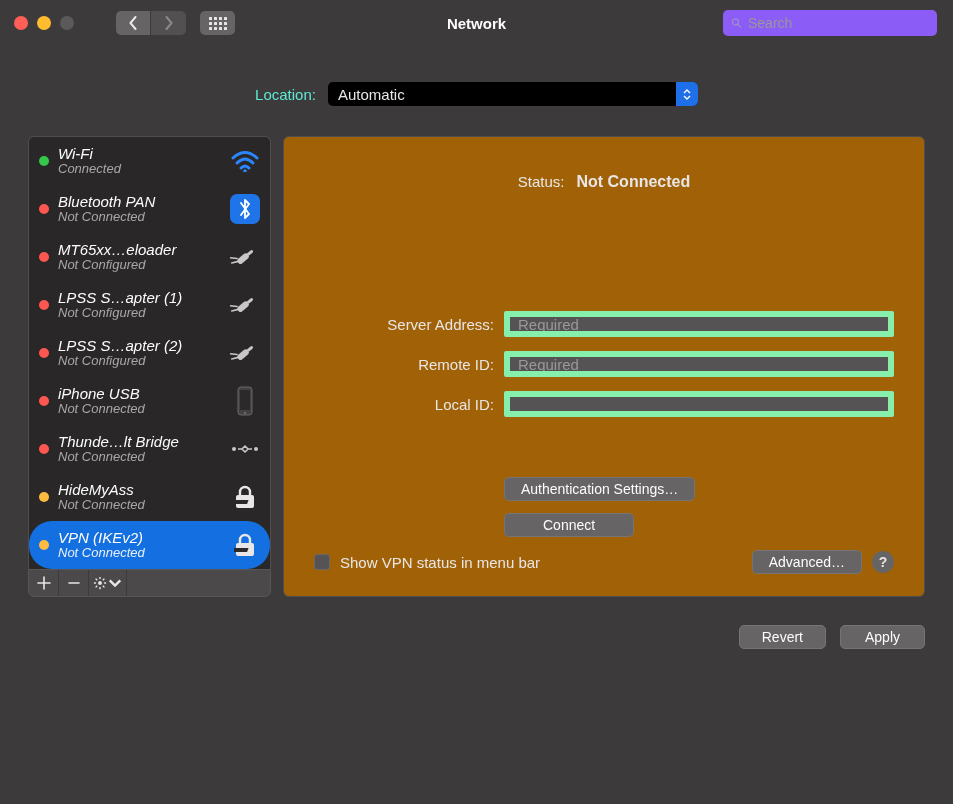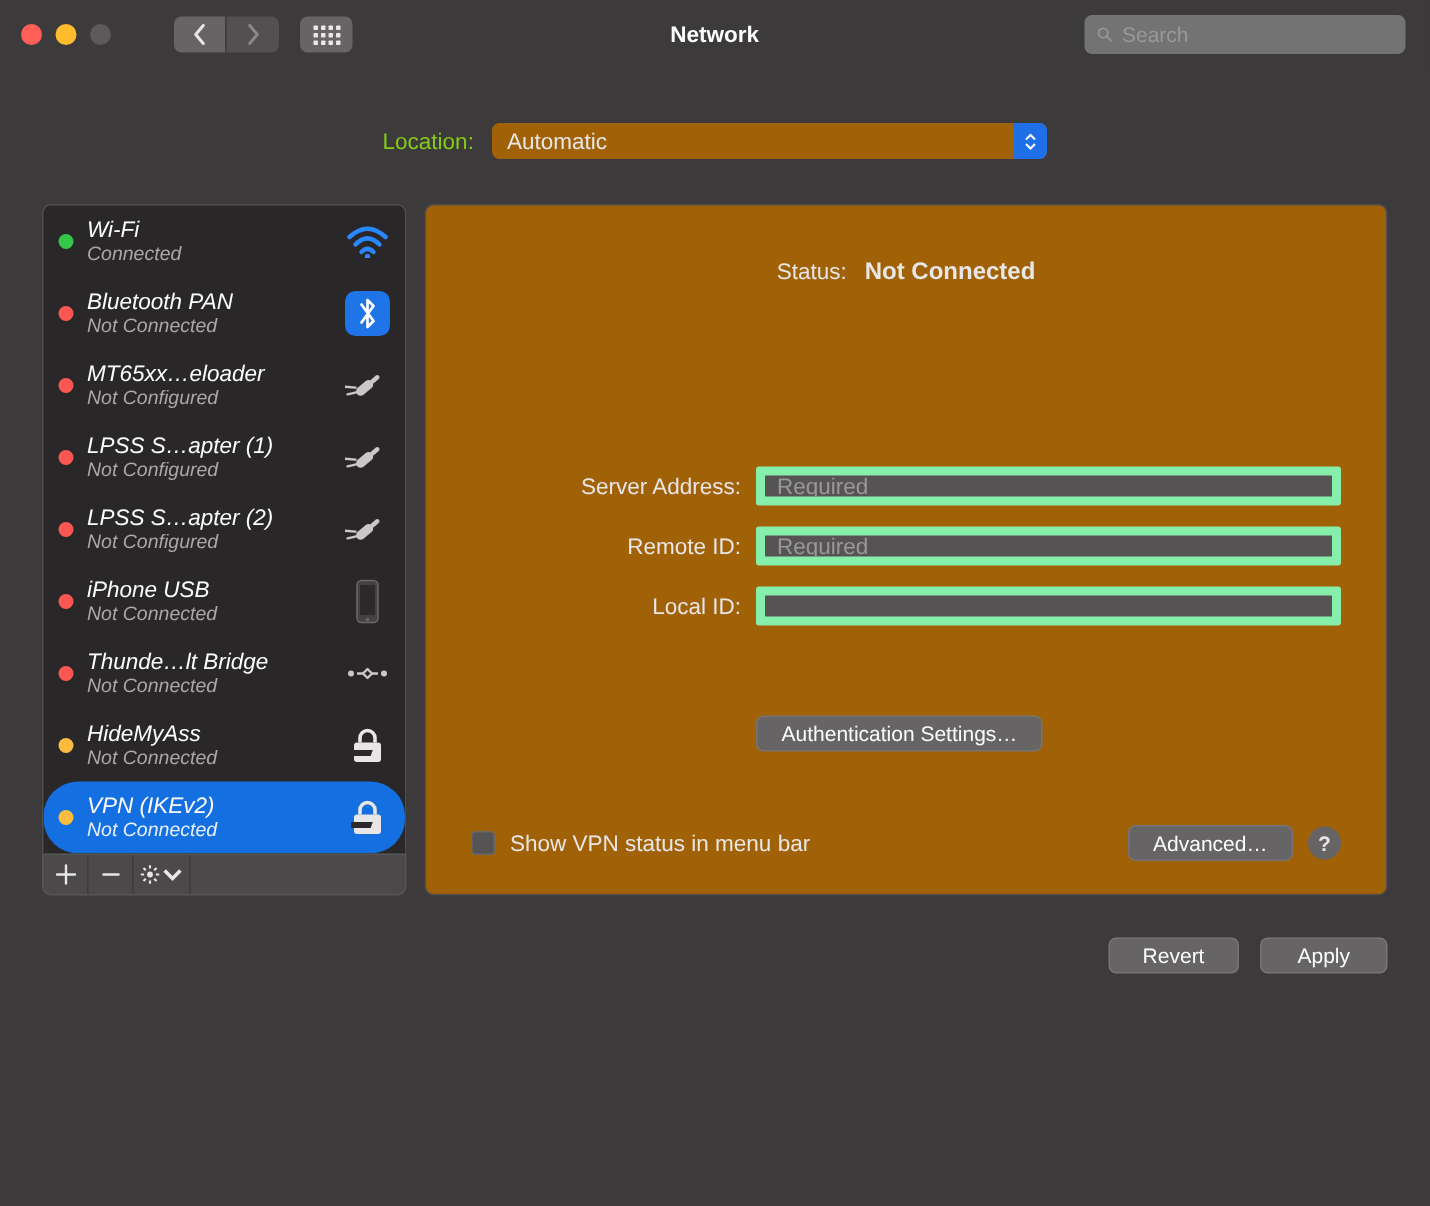--- a/index.html
+++ b/index.html
@@ -10,28 +10,28 @@
   .tl.red { background:#ff5f57; } .tl.yellow { background:#febc2e; } .tl.green { background:#5b595a; }
   .nav { display:flex; margin-left:42px; }
   .navbtn { width:35px; height:24px; background:#666465; display:flex; align-items:center; justify-content:center; }
   .navbtn.back { border-top-left-radius:5px; border-bottom-left-radius:5px; border-right:1px solid #3c3a3b; }
   .navbtn.fwd { border-top-right-radius:5px; border-bottom-right-radius:5px; background:#525051; }
   .navbtn svg { width:11px; height:14px; }
   .gridbtn { margin-left:14px; width:35px; height:24px; background:#666465; border-radius:5px; display:flex; align-items:center; justify-content:center; }
   .gridbtn .dots { display:grid; grid-template-columns:repeat(4,3px); grid-template-rows:repeat(3,3px); gap:2px; }
   .gridbtn .dots span { width:3px; height:3px; background:#e8e6e7; border-radius:.5px; }
   .wtitle { position:absolute; left:50%; transform:translateX(-50%); font-size:15px; font-weight:600; color:#fdfdfd; }
-  .search { margin-left:auto; margin-right:16px; width:214px; height:26px; background:#737373; border-radius:5px; display:flex; align-items:center; padding:12px 8px; gap:6px; }
+  .search { margin-left:auto; margin-right:16px; width:214px; height:26px; background:#8b5cf6; border-radius:5px; display:flex; align-items:center; padding:12px 8px; gap:6px; }
   .search svg { width:14px; height:14px; opacity:.6; }
   .search input { flex:1; background:transparent; border:none; outline:none; color:#e8e6e7; font-size:14px; }
   .search input::placeholder { color:#9a9899; }
 
   .locrow { display:flex; align-items:center; justify-content:center; gap:12px; margin-top:36px; }
-  .locrow .lbl { font-size:15px; color:#84cc16; }
-  .locsel { width:370px; height:24px; background:#a16207; border-radius:5px; display:flex; align-items:center; position:relative; }
+  .locrow .lbl { font-size:15px; color:#5eead4; }
+  .locsel { width:370px; height:24px; background:#000000; border-radius:5px; display:flex; align-items:center; position:relative; }
   .locsel .val { padding-left:10px; font-size:15px; }
   .locsel .stepper { position:absolute; right:0; top:0; bottom:0; width:22px; background:#1e6fe8; border-top-right-radius:5px; border-bottom-right-radius:5px; display:flex; flex-direction:column; align-items:center; justify-content:center; gap:1px; }
   .locsel .stepper svg { width:8px; height:5px; }
 
   .content { display:flex; gap:12px; margin:30px 28px 0 28px; }
   .sidebar { width:243px; display:flex; flex-direction:column; }
   .svclist { flex:1; background:#292728; border:1px solid #4f4d4e; border-bottom:none; border-top-left-radius:6px; border-top-right-radius:6px; overflow:hidden; }
   .svc { display:flex; align-items:center; padding:7px 8px 7px 10px; gap:9px; cursor:default;font-style:italic; }
   .svc .dot { width:10px; height:10px; border-radius:50%; flex:none; }
   .svc .txt { flex:1; min-width:0; }
@@ -323,20 +323,21 @@
       <span class="lbl">Remote ID:</span>
       <input type="text" placeholder="Required" style="">
     </div>
     <div class="formrow">
       <span class="lbl">Local ID:</span>
       <input type="text" style="">
     </div>
 
     <div class="btncol">
       <div class="btn">Authentication Settings…</div>
+      <div class="btn" style="padding:0 38px">Connect</div>
     </div>
 
     <div class="bottomrow">
       <div class="chk"></div>
       <span class="chklbl">Show VPN status in menu bar</span>
       <div class="spacer"></div>
       <div class="btn">Advanced…</div>
       <div class="help">?</div>
     </div>
   </div>

